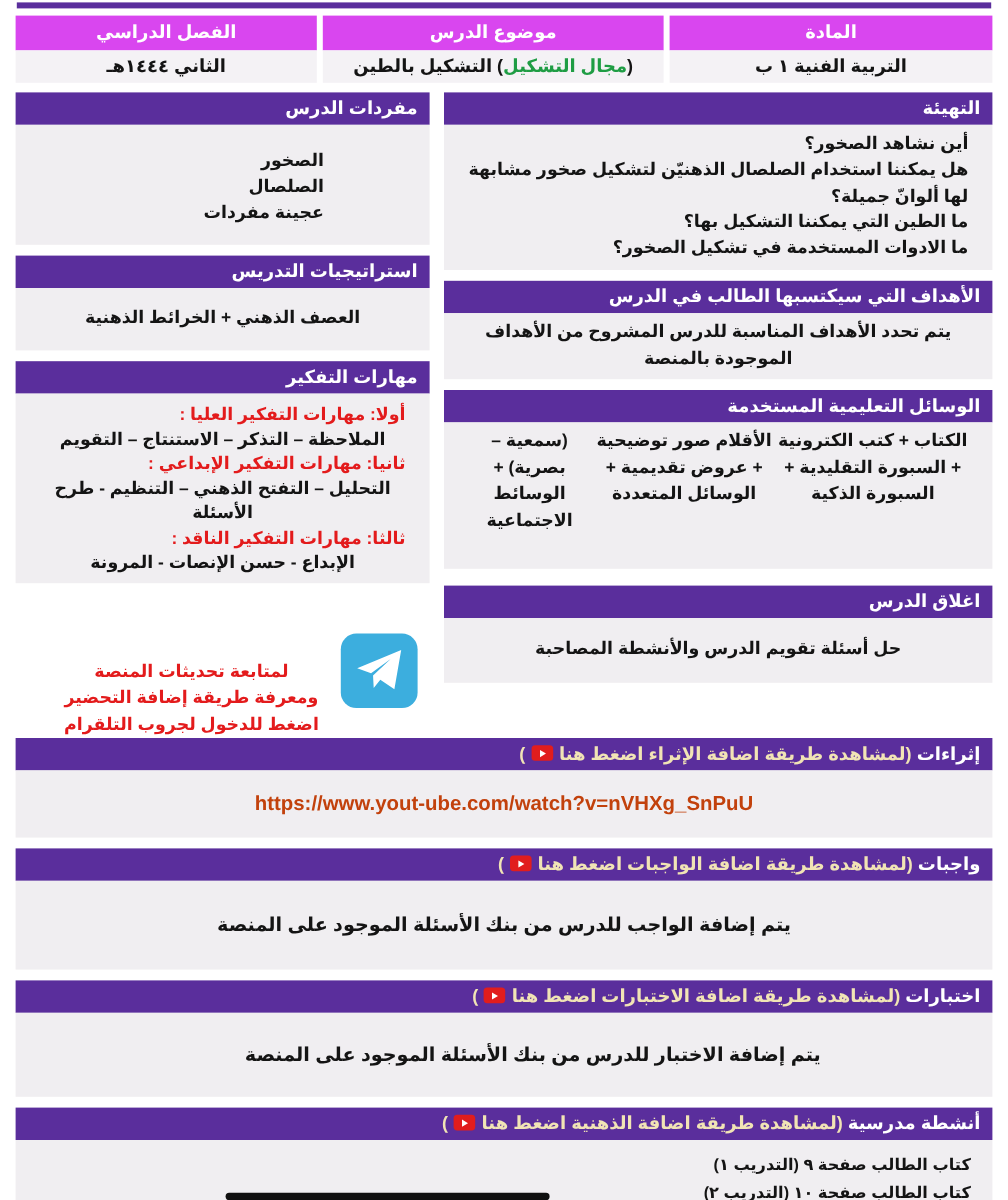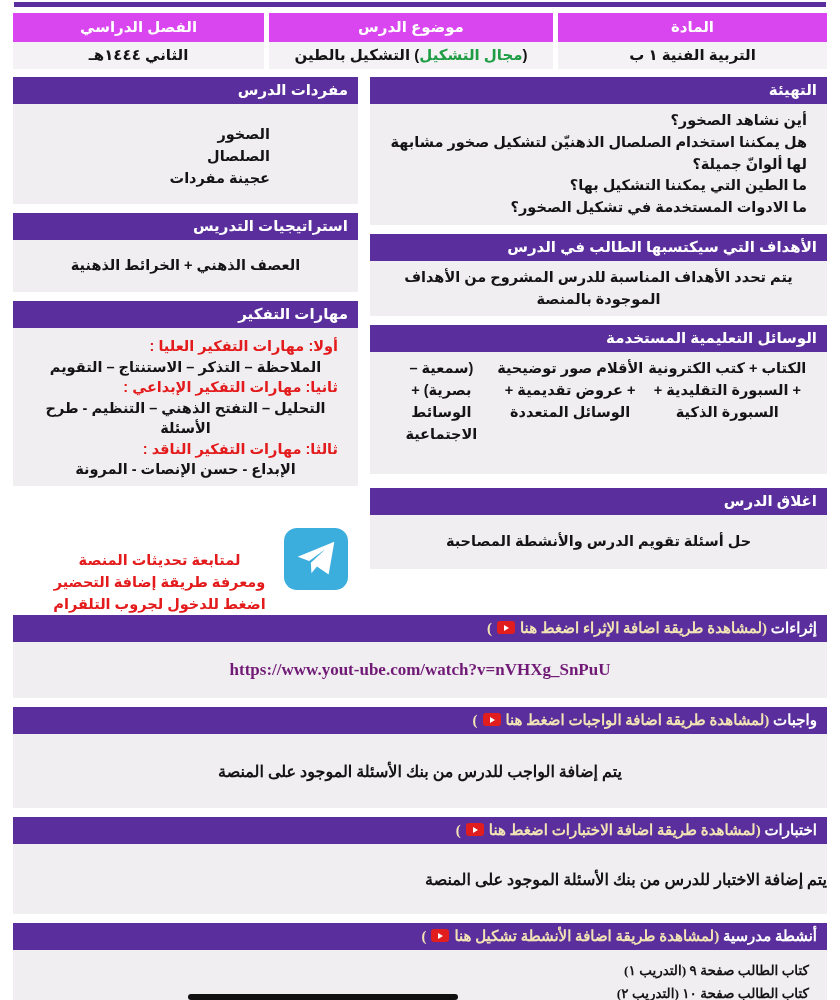--- a/index.html
+++ b/index.html
@@ -56,40 +56,40 @@
 
   .telegram { margin-top: 16px; min-height: 90px; display: flex; align-items: center;
               justify-content: center; gap: 18px; padding-left: 30px; }
   .tg-icon {
     width: 64px; height: 62px; background: #3caede; border-radius: 13px;
     display: flex; align-items: center; justify-content: center; flex: 0 0 auto;
   }
   .tg-text { color: #e31b1c; font-size: 14.5px; text-align: center; line-height: 1.5; margin-top: 48px; }
 
   
-  .band-sec { margin: 0 13px 9px; font-family: Liberation Serif, serif; }
+  .band-sec { margin: 0 13px 9px; }
   .band {
     background: #5a2e9c; color: #fff; font-size: 15px;
     padding: 4px 10px 5px; text-align: right;
   }
   .band-paren { color: #f1e4b5; }
   .yt {
     display: inline-block; width: 18px; height: 13px; background: #e11d1d;
     border-radius: 3px; position: relative; vertical-align: -1px; margin: 0 5px;
   }
   .yt::after {
     content: ""; position: absolute; left: 7px; top: 3.5px;
     border-style: solid; border-width: 3px 0 3px 5.5px;
     border-color: transparent transparent transparent #ffffff;
   }
   .band-body { background: #f0eef1; font-size: 15px; }
   .url-body { min-height: 56px; display:flex; align-items:center; justify-content:center; }
-  .url { direction: ltr; font-size: 17px; color: #701a75; }
+  .url { direction: ltr; font-size: 17px; color: #c2410c; }
   .hw-body   { min-height: 74px; display:flex; align-items:center; justify-content:center; text-align:center; font-size:16px; }
-  .test-body { min-height: 70px; display:flex; align-items:center; justify-content:flex-start; text-align:center; font-size:16px;padding-left:48px; }
+  .test-body { min-height: 70px; display:flex; align-items:center; justify-content:center; text-align:center; font-size:16px;padding-left:48px; }
   .act-body  { min-height: 74px; padding: 10px 18px; text-align: right; font-size: 13.5px; line-height: 1.65; }
   .home-bar {
     position: absolute; bottom: 0; left: 188px; width: 270px; height: 6px;
     background: #101010; border-radius: 3px;
   }
 </style>
 </head>
 <body>
 
 <div class="top-rule"></div>
@@ -214,21 +214,21 @@
     <span class="band-paren">(لمشاهدة طريقة اضافة الاختبارات اضغط هنا</span><span class="yt"></span><span class="band-paren">)</span>
   </div>
   <div class="band-body test-body">
     <div>يتم إضافة الاختبار للدرس من بنك الأسئلة الموجود على المنصة</div>
   </div>
 </div>
 
 <div class="band-sec">
   <div class="band">
     <span>أنشطة مدرسية</span>
-    <span class="band-paren">(لمشاهدة طريقة اضافة الأنشطة تشكيل هنا</span><span class="yt"></span><span class="band-paren">)</span>
+    <span class="band-paren">(لمشاهدة طريقة اضافة الذهنية اضغط هنا</span><span class="yt"></span><span class="band-paren">)</span>
   </div>
   <div class="band-body act-body">
     <div>كتاب الطالب صفحة ٩ (التدريب ١)</div>
     <div>كتاب الطالب صفحة ١٠ (التدريب ٢)</div>
     <div>كتاب الطالب صفحة ١٣ (التدريب ٣)</div>
   </div>
 </div>
 
 <div class="home-bar"></div>
 

